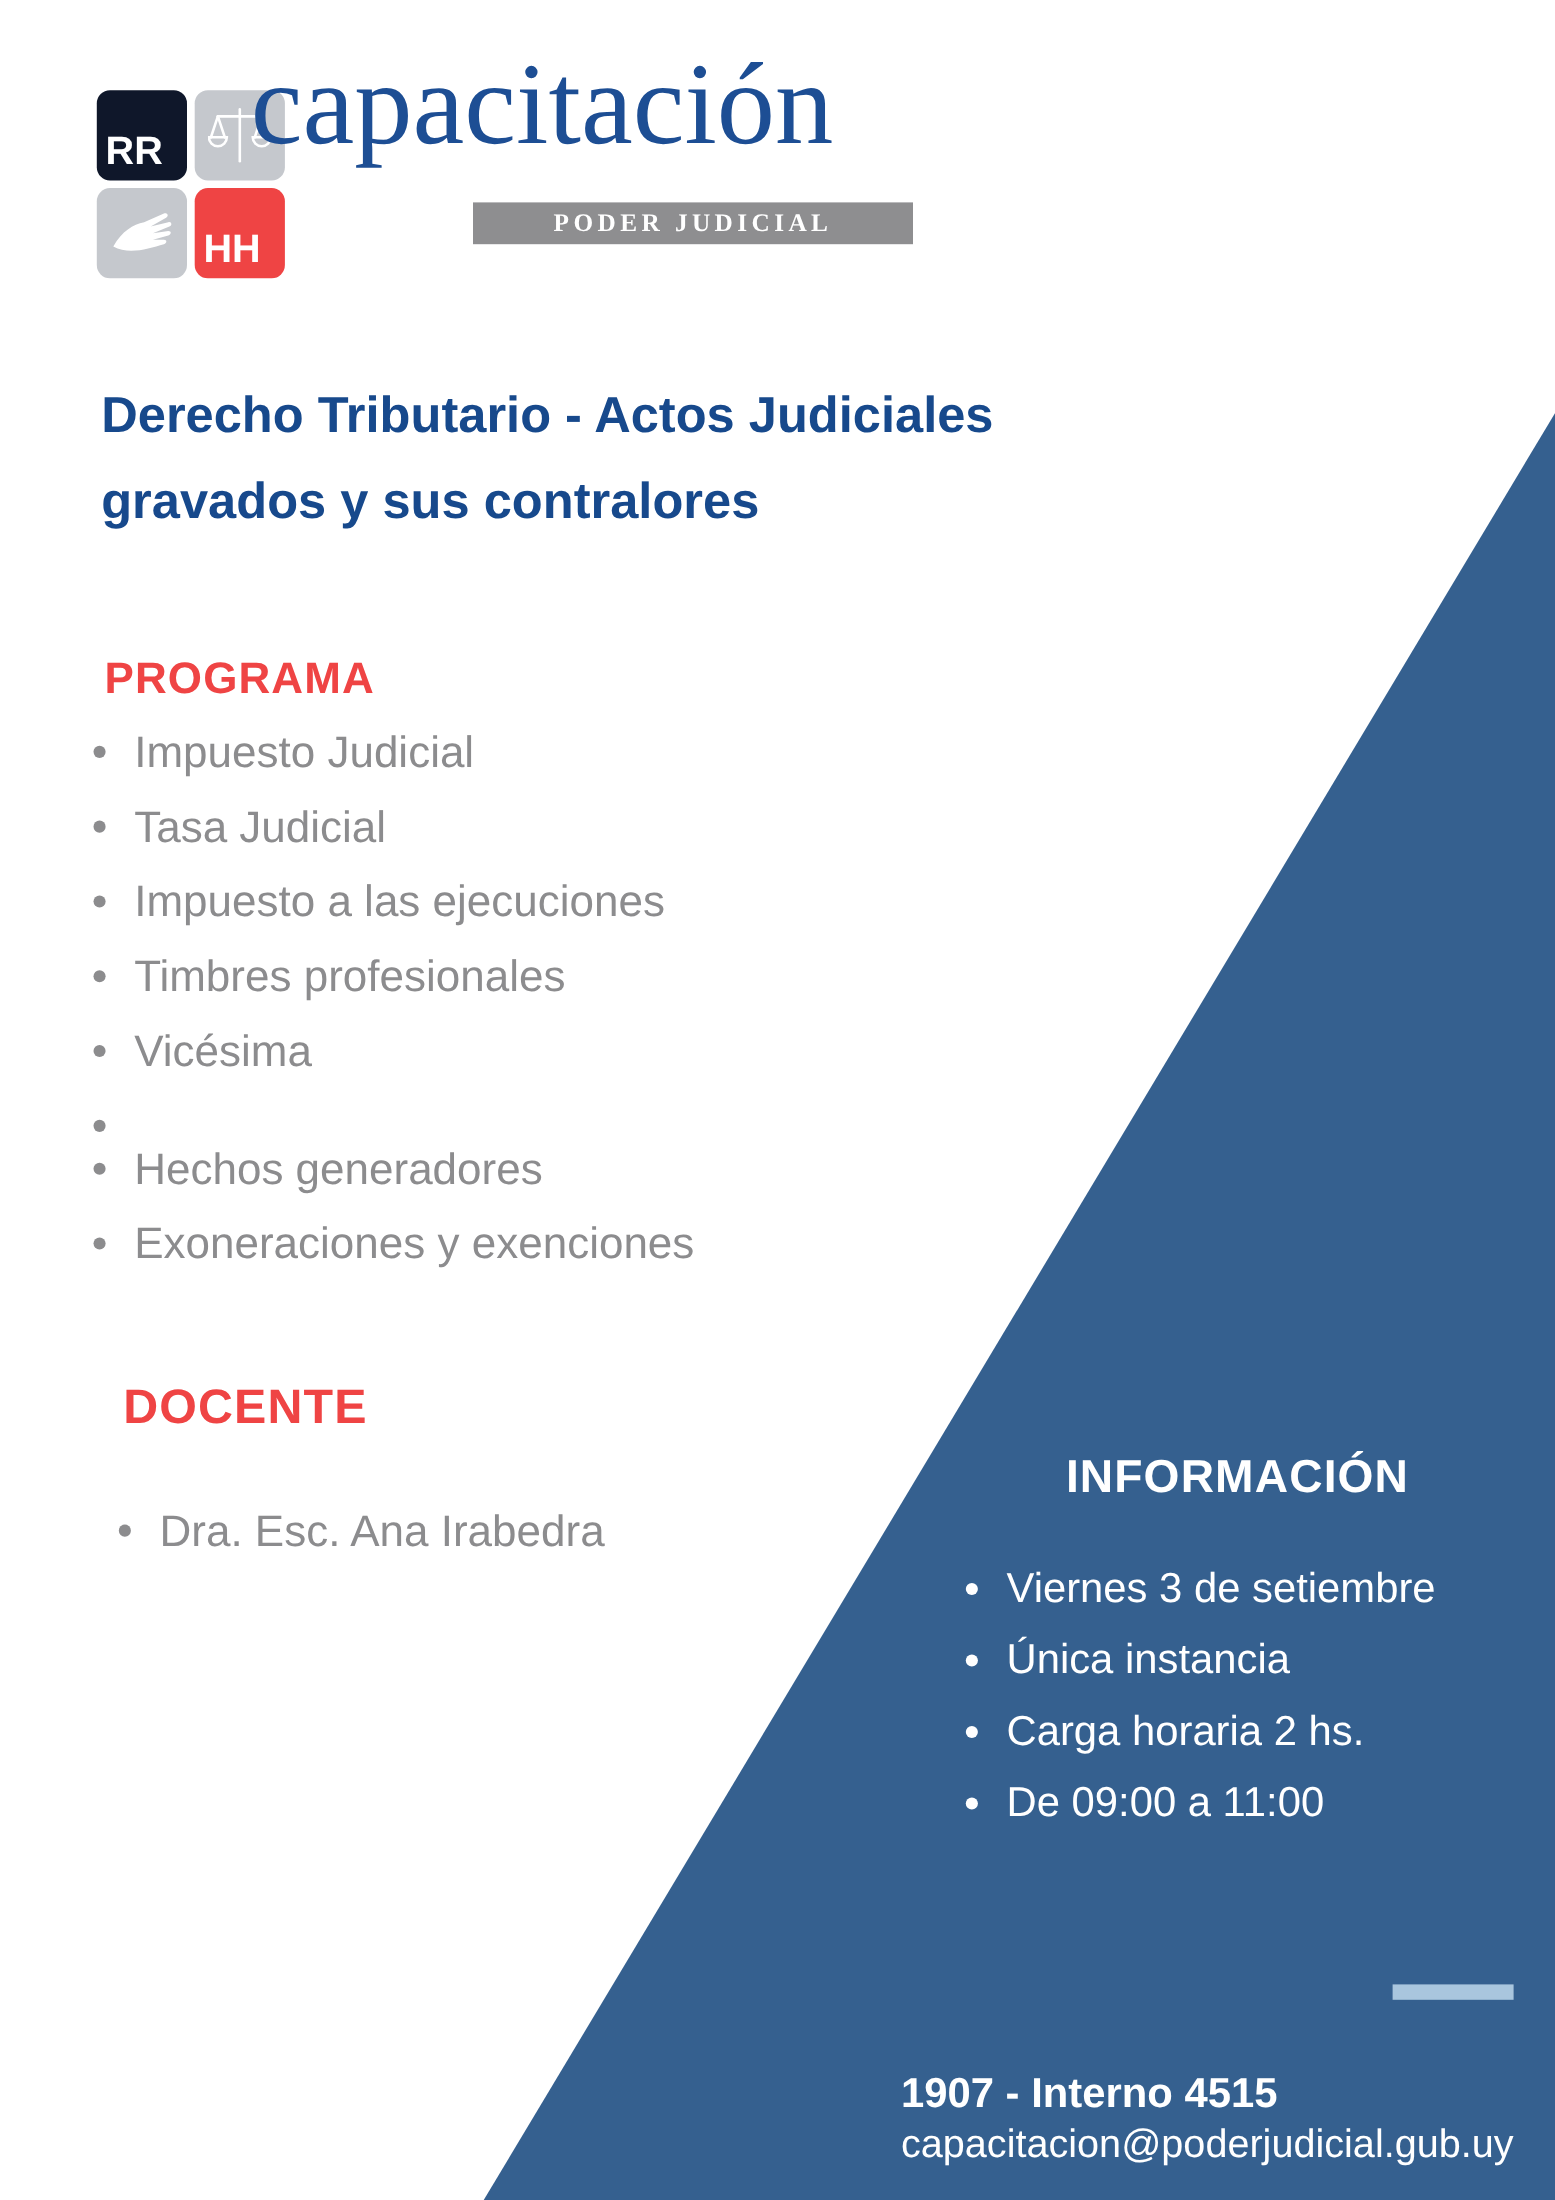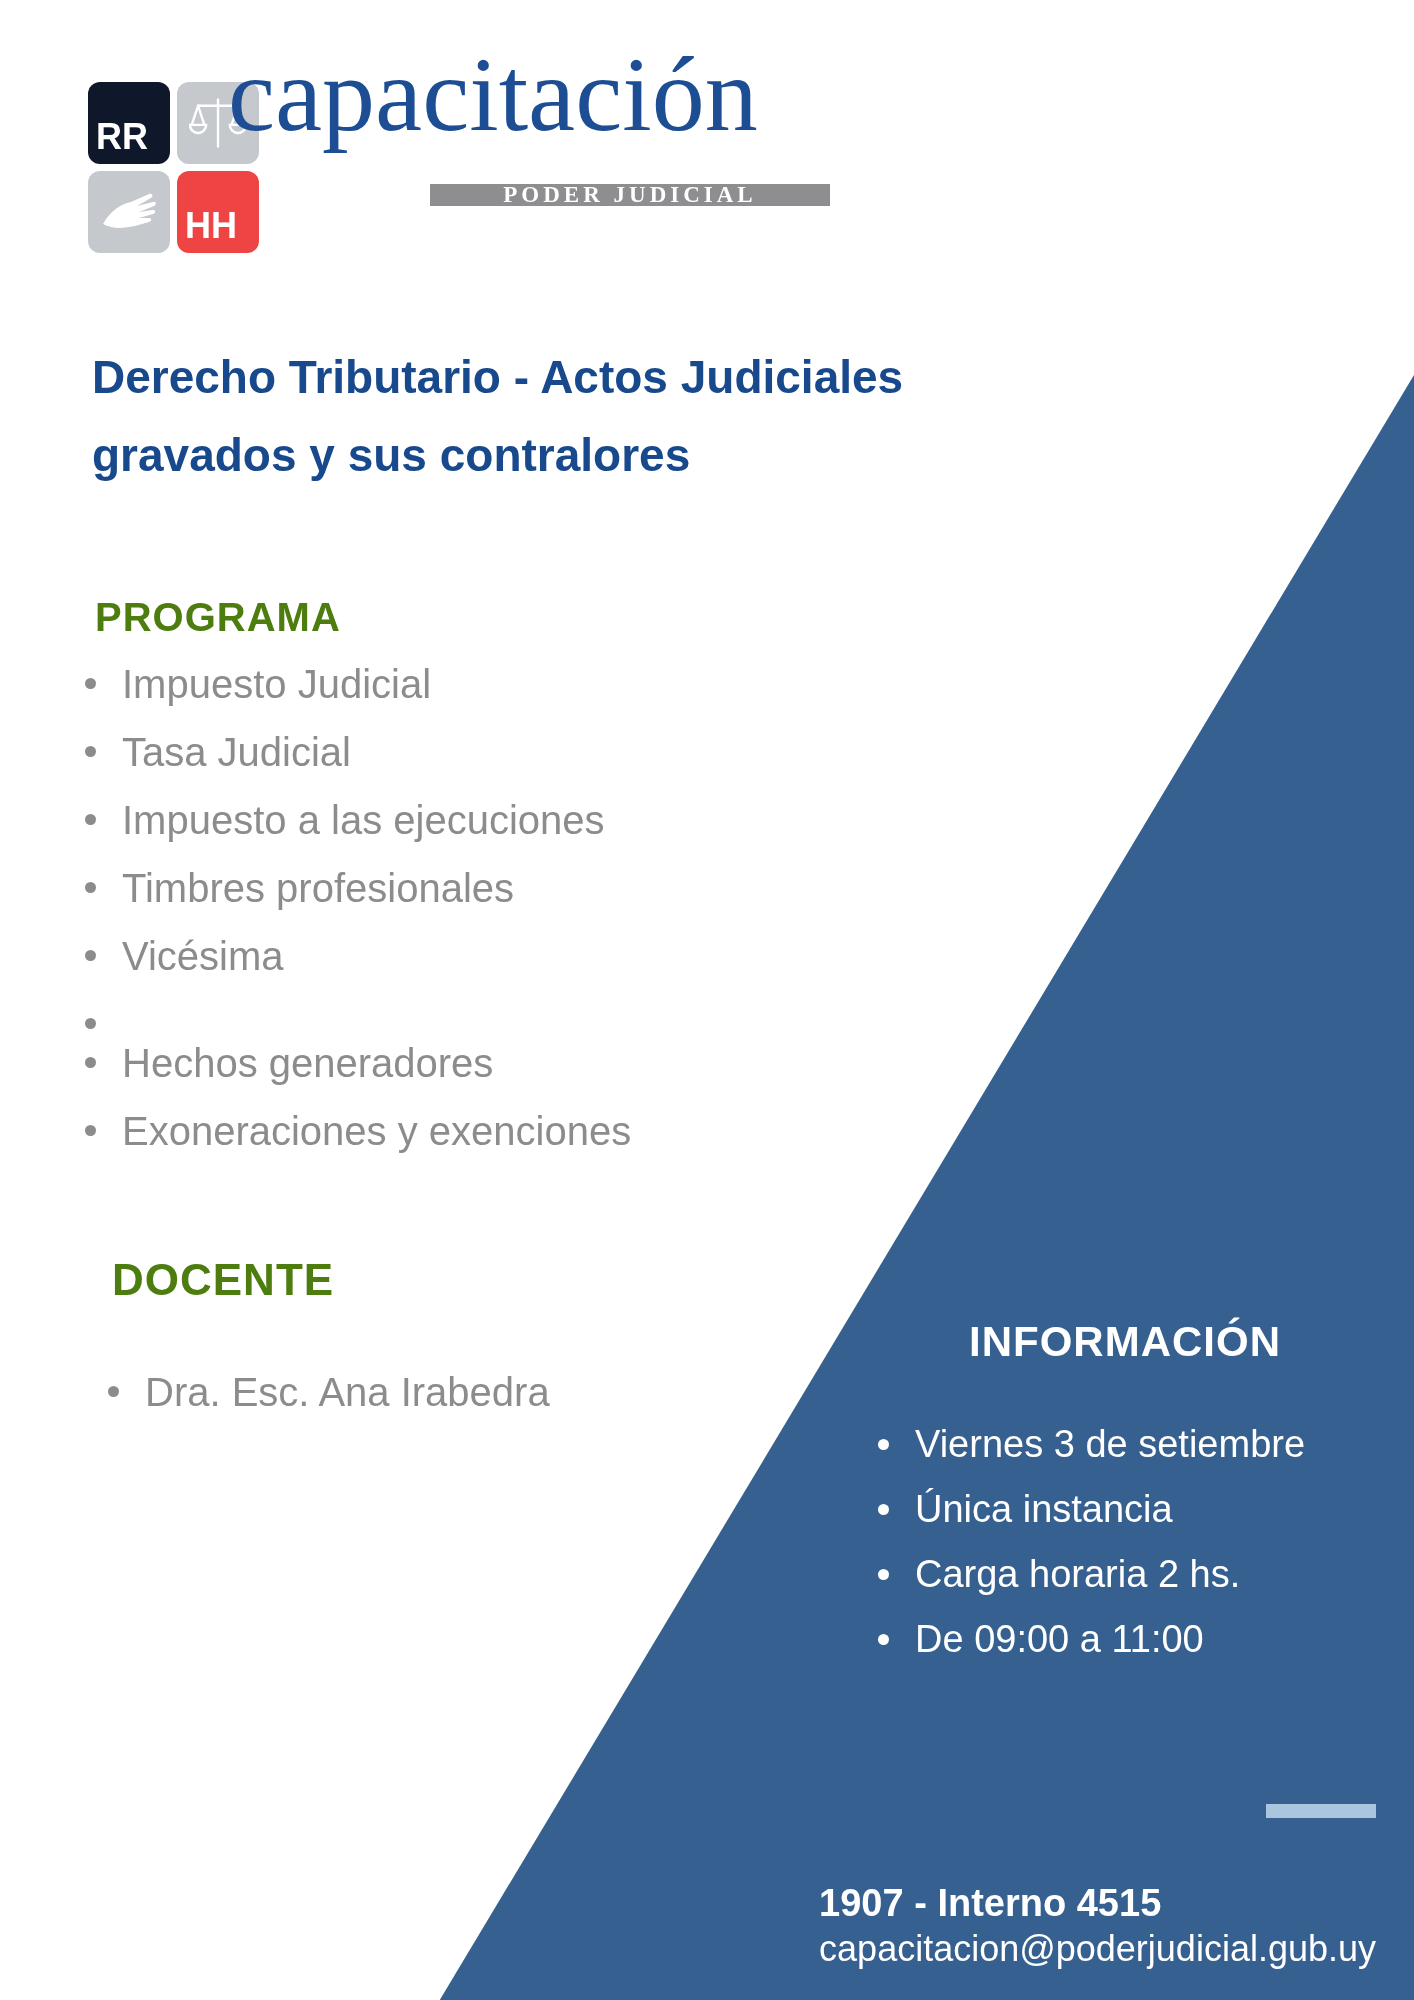--- a/index.html
+++ b/index.html
@@ -30,36 +30,36 @@
   .sq-hand{background:#c5c8cd;}
   .sq-hh{background:#ef4444;align-items:flex-end;justify-content:flex-start;padding:0 0 6px 8px;box-sizing:border-box;}
   .sq-label{color:#ffffff;font-size:36px;font-weight:bold;letter-spacing:0;}
   .wordmark{
     position:absolute;left:228px;top:42px;
     font-family:"Liberation Serif", serif;
     font-size:106px;line-height:1;
     color:#1d4e94;
   }
   .ribbon{
-    position:absolute;left:430px;top:184px;width:400px;height:22px;
+    position:absolute;left:430px;top:184px;width:400px;height:38px;
     background:#8e8e90;
     display:flex;align-items:center;justify-content:center;
     color:#ffffff;
     font-family:"Liberation Serif", serif;
     font-size:23px;letter-spacing:4px;font-weight:bold;
   }
 
   
   .title{
     position:absolute;left:80px;top:338px;width:990px;
     color:#17498c;font-size:46px;font-weight:bold;line-height:1.7;margin-left:12px;
   }
 
   
-  .sec-heading{color:#4d7c0f;font-weight:bold;letter-spacing:1px;}
+  .sec-heading{color:#ef4444;font-weight:bold;letter-spacing:1px;}
   .programa-heading{position:absolute;left:95px;top:595px;font-size:40px;}
   .docente-heading{position:absolute;left:112px;top:1255px;font-size:44px;}
 
   
   ul{list-style:none;margin:0;padding:0;}
   .prog-list{position:absolute;left:85px;top:650px;}
   .prog-list li{display:flex;line-height:68px;font-size:40px;color:#8c8c8e;}
   .doc-list{position:absolute;left:108px;top:1368px;}
   .doc-list li{display:flex;line-height:48px;font-size:40px;color:#8c8c8e;}
   .dot{width:11px;height:11px;border-radius:50%;flex:0 0 11px;}

